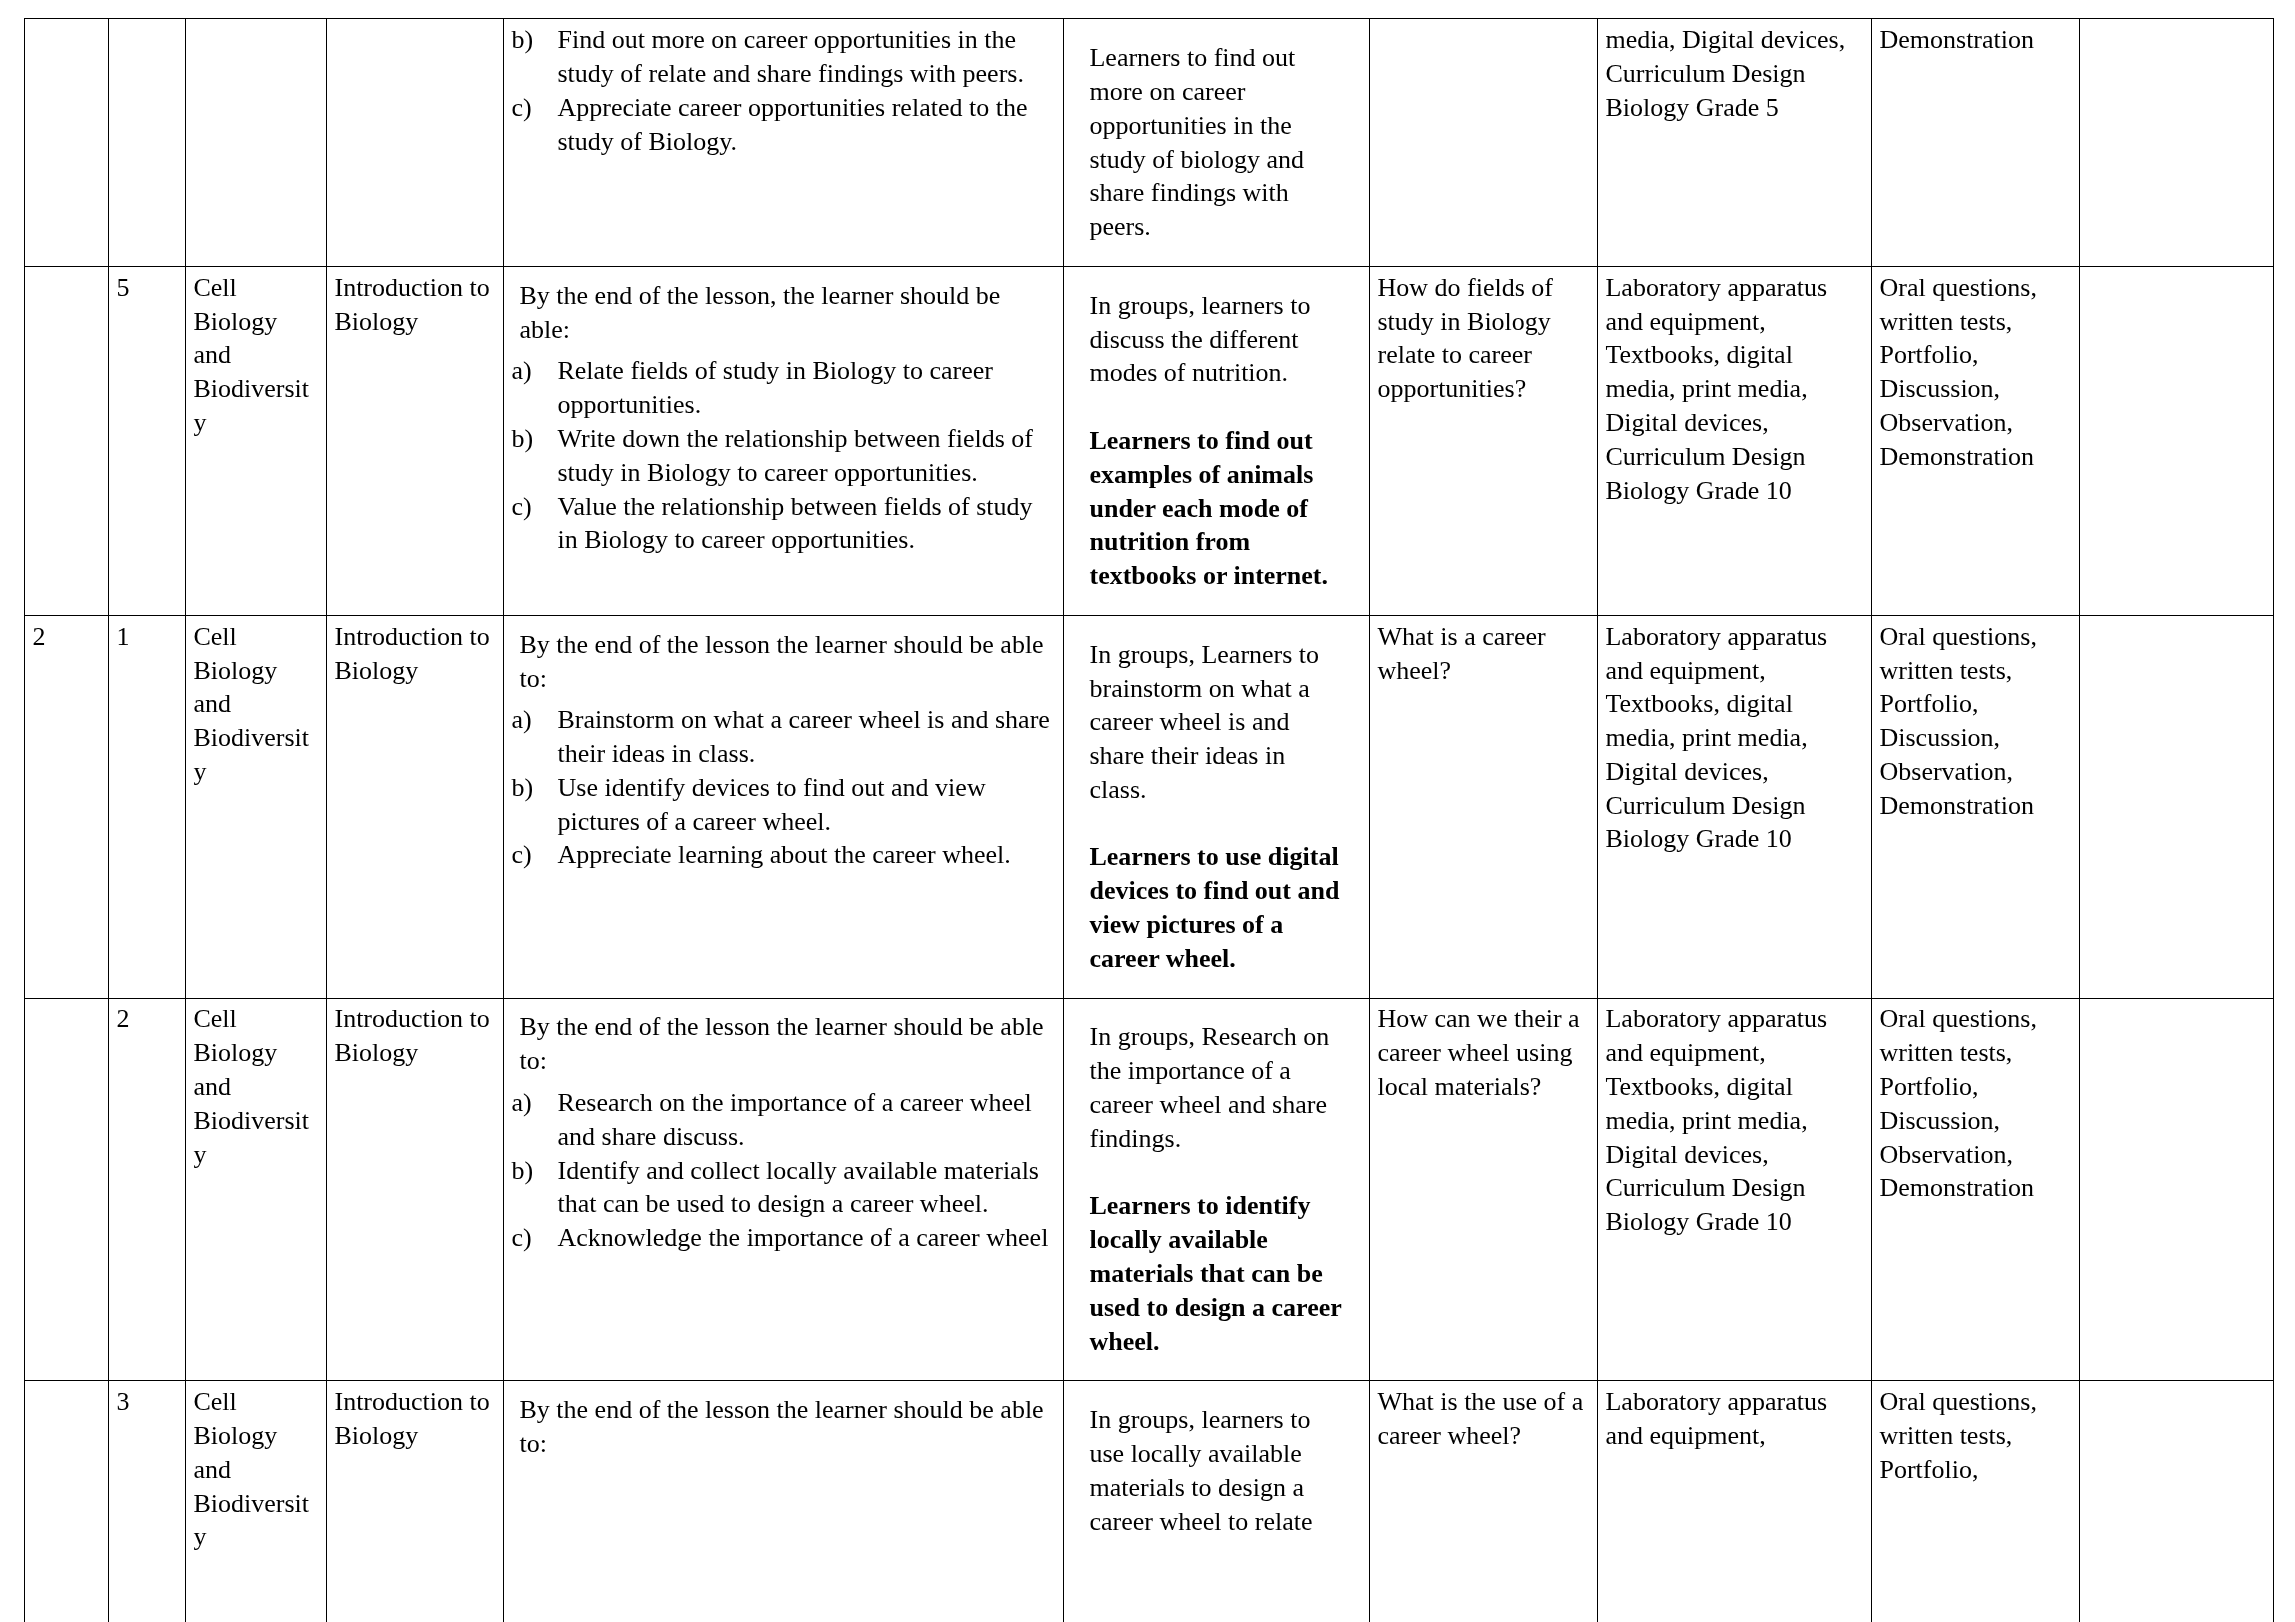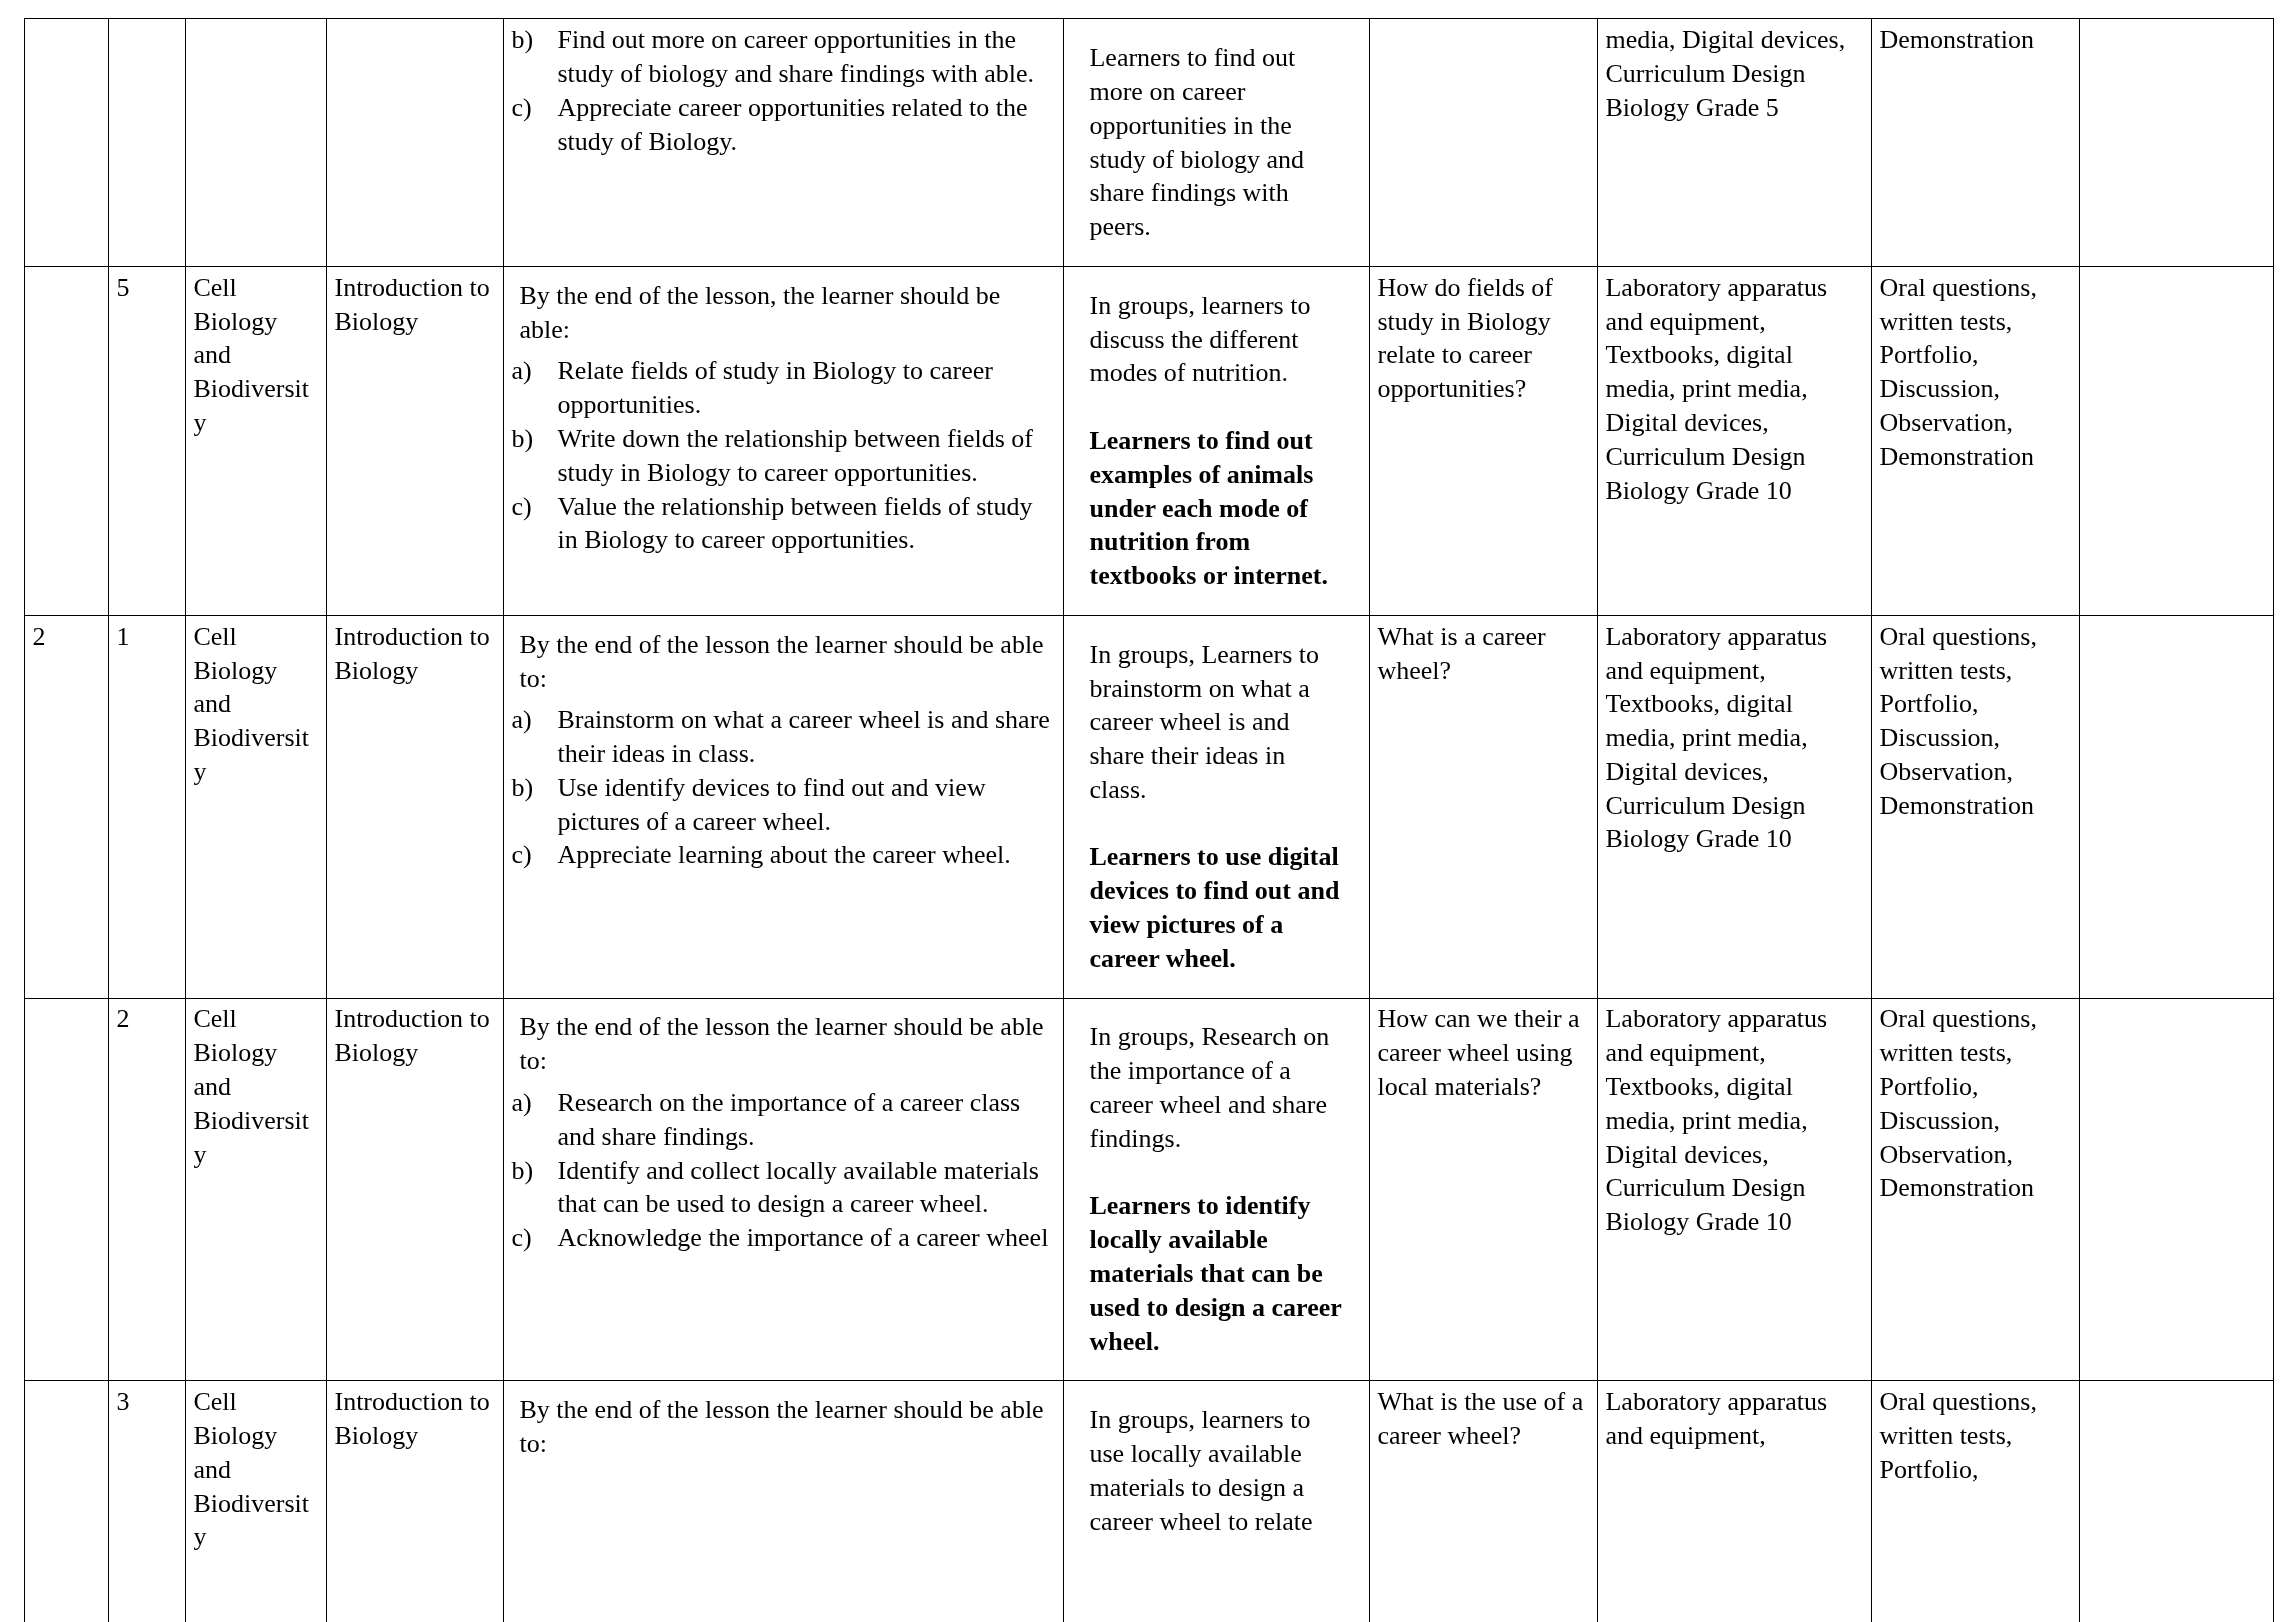--- a/index.html
+++ b/index.html
@@ -94,21 +94,21 @@
     </colgroup>
     <tbody id="table-body">
         <tr style="height: 96px;">
           <td></td>
           <td></td>
           <td></td>
           <td></td>
           <td>
             <div class="cellstack">
               <ul class="lettered">
-                <li><span class="mark">b)</span><span>Find out more on career opportunities in the study of biology and share findings with able.</span></li>
+                <li><span class="mark">b)</span><span>Find out more on career opportunities in the study of relate and share findings with peers.</span></li>
                 <li><span class="mark">c)</span><span>Appreciate career opportunities related to the study of Biology.</span></li>
               </ul>
             </div>
           </td>
           <td>
             <p class="para">Learners to find out more on career opportunities in the study of biology and share findings with peers.</p>
           </td>
           <td></td>
           <td>media, Digital devices, Curriculum Design Biology Grade 5</td>
           <td>Demonstration</td>
@@ -164,21 +164,21 @@
         </tr>
         <tr style="height: 294px;">
           <td></td>
           <td>2</td>
           <td>Cell Biology and Biodiversity</td>
           <td>Introduction to Biology</td>
           <td>
             <div class="cellstack">
               <p class="lead">By the end of the lesson the learner should be able to:</p>
               <ul class="lettered">
-                <li><span class="mark">a)</span><span>Research on the importance of a career class and share findings.</span></li>
+                <li><span class="mark">a)</span><span>Research on the importance of a career wheel and share discuss.</span></li>
                 <li><span class="mark">b)</span><span>Identify and collect locally available materials that can be used to design a career wheel.</span></li>
                 <li><span class="mark">c)</span><span>Acknowledge the importance of a career wheel</span></li>
               </ul>
             </div>
           </td>
           <td>
             <p class="para">In groups, Research on the importance of a career wheel and share findings.</p>
             <p class="para">Learners to identify locally available materials that can be used to design a career wheel.</p>
           </td>
           <td>How can we their a career wheel using local materials?</td>

